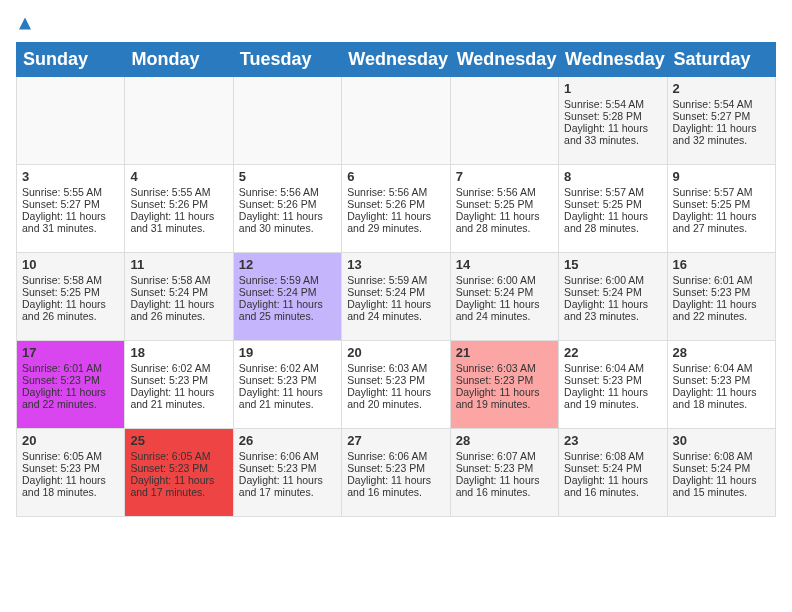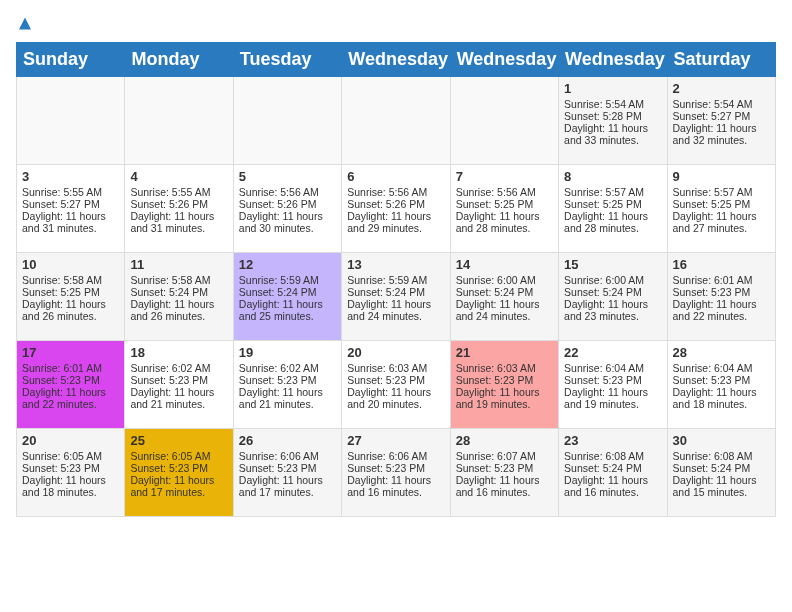--- a/index.html
+++ b/index.html
@@ -126,21 +126,21 @@
         <td style="background: #d946ef;"><span class="day-num">17</span>Sunrise: 6:01 AM<br>Sunset: 5:23 PM<br>Daylight: 11 hours and 22 minutes.<br></td>
         <td style="background: rgb(255, 255, 255); margin-left: 38px;"><span class="day-num">18</span>Sunrise: 6:02 AM<br>Sunset: 5:23 PM<br>Daylight: 11 hours and 21 minutes.<br></td>
         <td style="background: rgb(255, 255, 255);"><span class="day-num">19</span>Sunrise: 6:02 AM<br>Sunset: 5:23 PM<br>Daylight: 11 hours and 21 minutes.<br></td>
         <td style="background: rgb(255, 255, 255);"><span class="day-num">20</span>Sunrise: 6:03 AM<br>Sunset: 5:23 PM<br>Daylight: 11 hours and 20 minutes.<br></td>
         <td style="background: #fca5a5;"><span class="day-num">21</span>Sunrise: 6:03 AM<br>Sunset: 5:23 PM<br>Daylight: 11 hours and 19 minutes.<br></td>
         <td style="background: rgb(255, 255, 255);"><span class="day-num">22</span>Sunrise: 6:04 AM<br>Sunset: 5:23 PM<br>Daylight: 11 hours and 19 minutes.<br></td>
         <td style="background: rgb(255, 255, 255);"><span class="day-num">28</span>Sunrise: 6:04 AM<br>Sunset: 5:23 PM<br>Daylight: 11 hours and 18 minutes.<br></td>
       </tr>
       <tr>
         <td style="background: rgb(245, 245, 245);"><span class="day-num">20</span>Sunrise: 6:05 AM<br>Sunset: 5:23 PM<br>Daylight: 11 hours and 18 minutes.<br></td>
-        <td style="background: #eab308; margin-left: 46px;"><span class="day-num">25</span>Sunrise: 6:05 AM<br>Sunset: 5:23 PM<br>Daylight: 11 hours and 17 minutes.<br></td>
+        <td style="background: #ef4444; margin-left: 46px;"><span class="day-num">25</span>Sunrise: 6:05 AM<br>Sunset: 5:23 PM<br>Daylight: 11 hours and 17 minutes.<br></td>
         <td style="background: rgb(245, 245, 245);"><span class="day-num">26</span>Sunrise: 6:06 AM<br>Sunset: 5:23 PM<br>Daylight: 11 hours and 17 minutes.<br></td>
         <td style="background: rgb(245, 245, 245); margin-top: 16px;"><span class="day-num">27</span>Sunrise: 6:06 AM<br>Sunset: 5:23 PM<br>Daylight: 11 hours and 16 minutes.<br></td>
         <td style="background: rgb(245, 245, 245);"><span class="day-num">28</span>Sunrise: 6:07 AM<br>Sunset: 5:23 PM<br>Daylight: 11 hours and 16 minutes.<br></td>
         <td style="background: rgb(245, 245, 245);"><span class="day-num">23</span>Sunrise: 6:08 AM<br>Sunset: 5:24 PM<br>Daylight: 11 hours and 16 minutes.<br></td>
         <td style="background: rgb(245, 245, 245);"><span class="day-num">30</span>Sunrise: 6:08 AM<br>Sunset: 5:24 PM<br>Daylight: 11 hours and 15 minutes.<br></td>
       </tr>
     </tbody>
 </table>
 
 </body></html>

